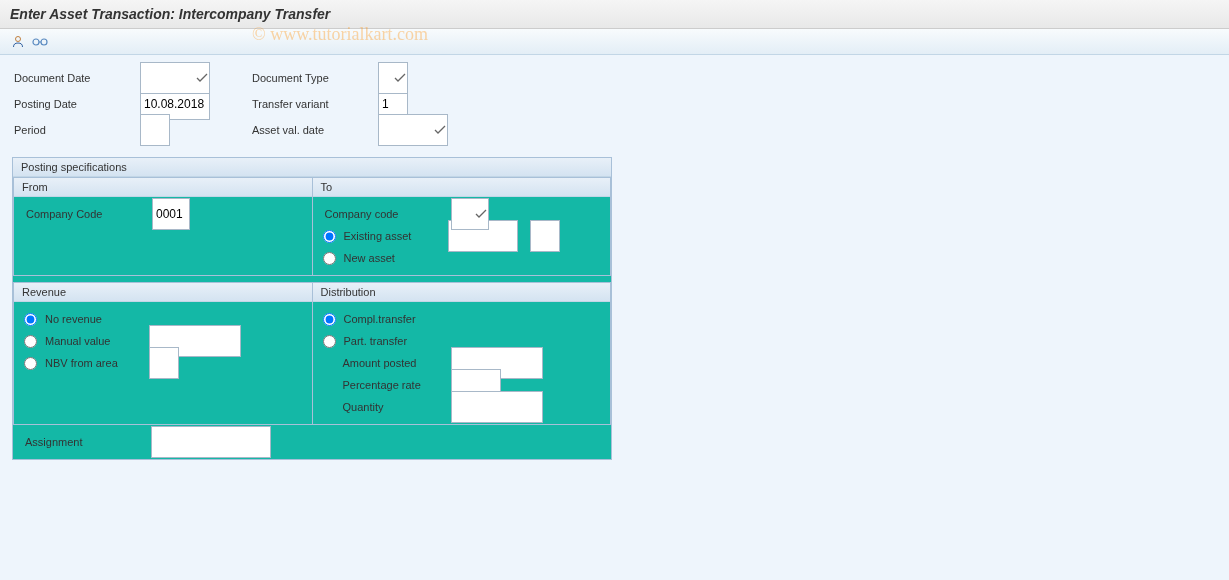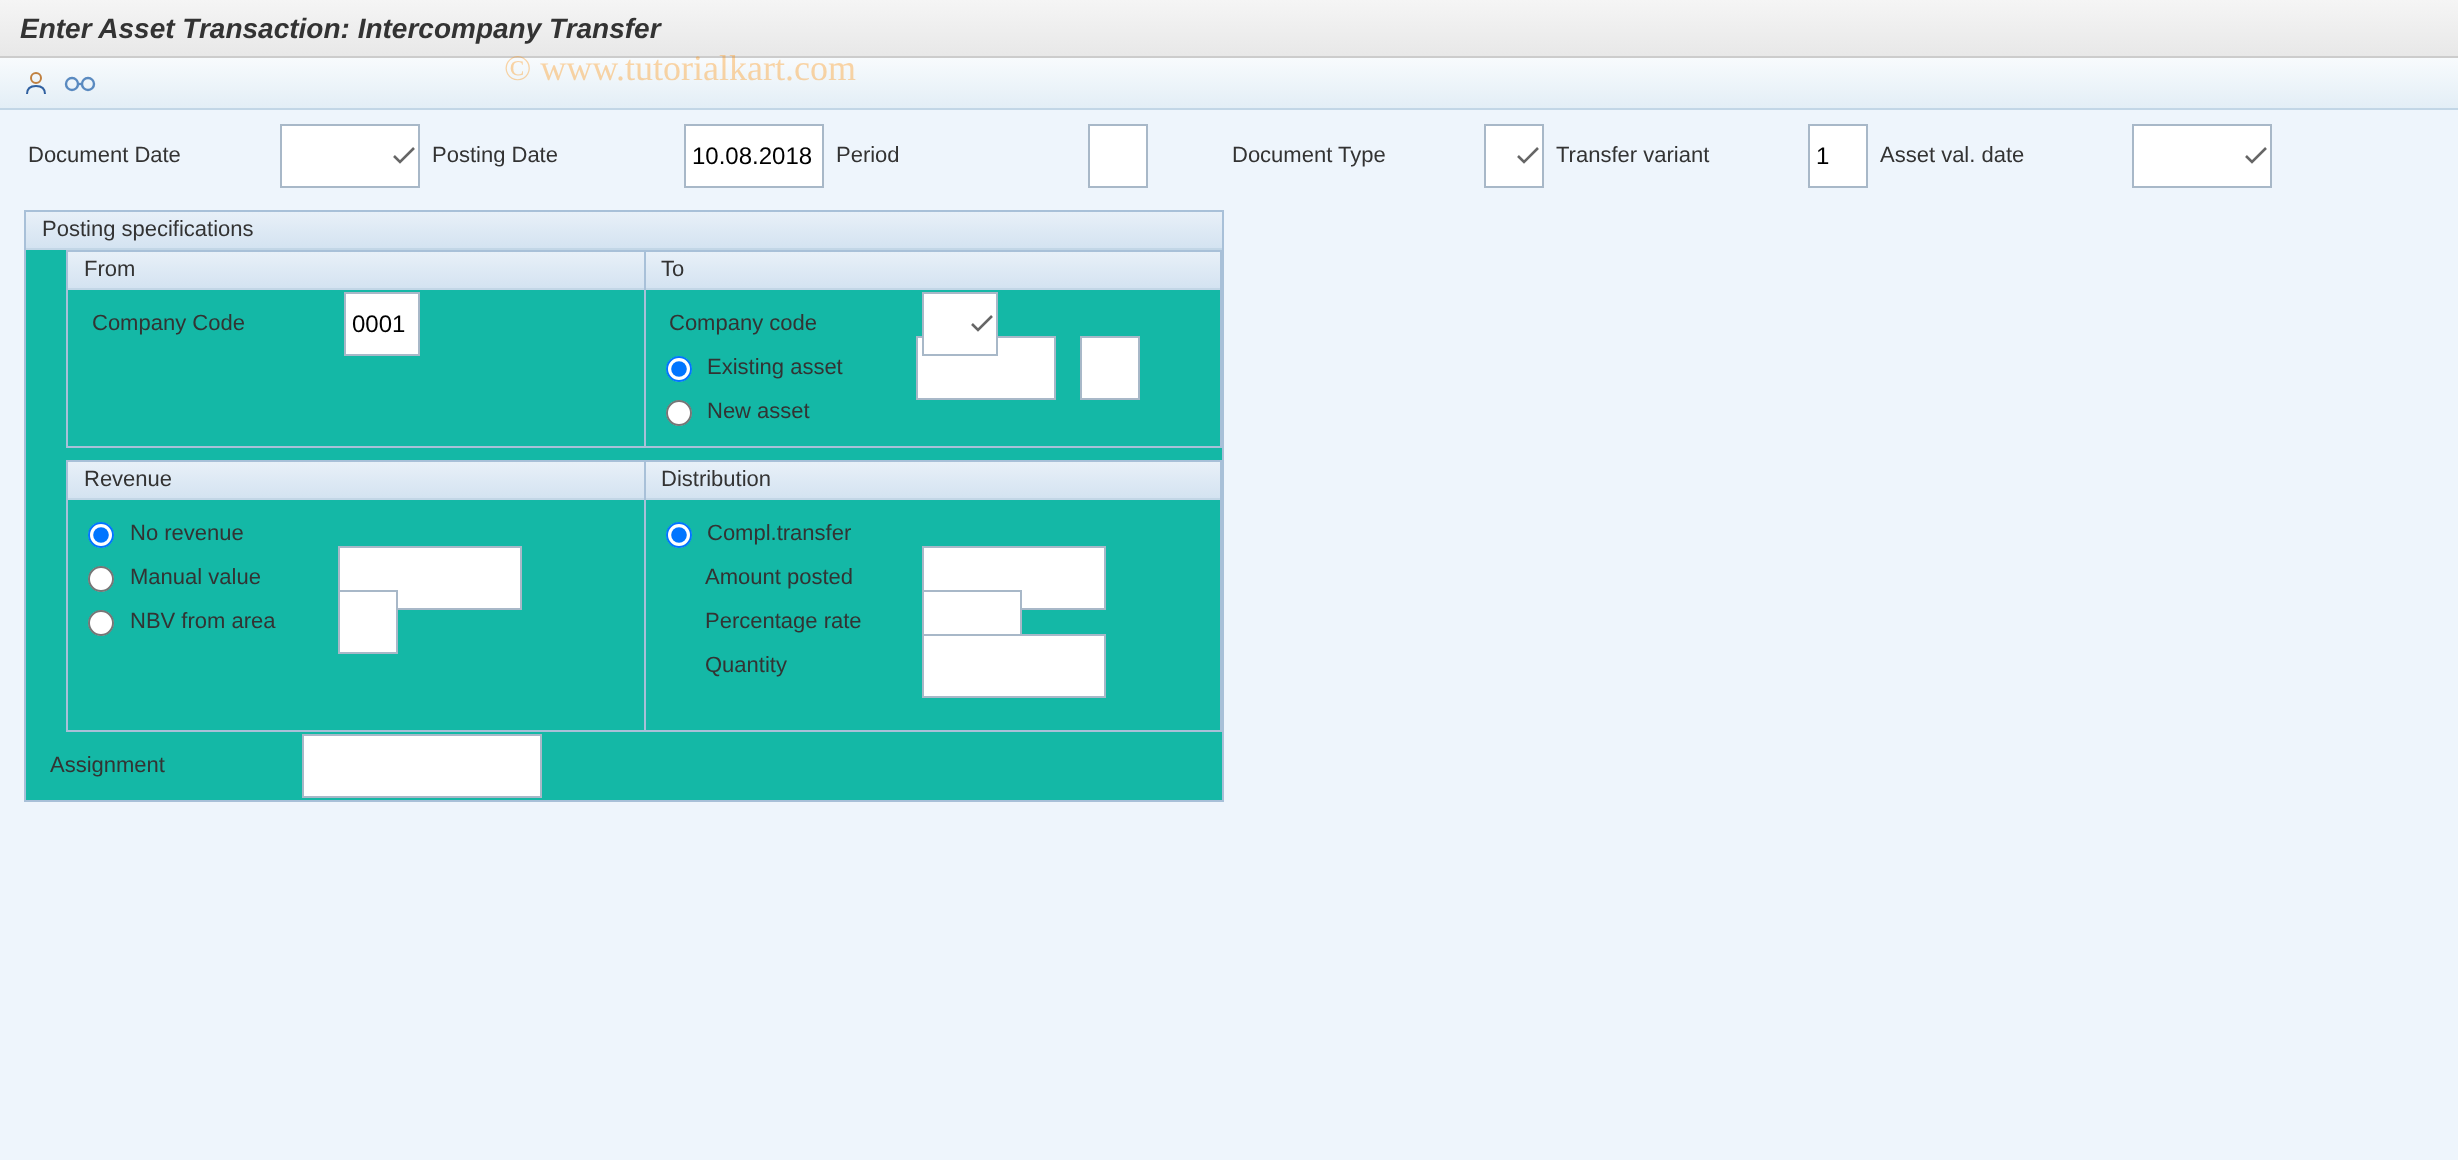--- a/index.html
+++ b/index.html
@@ -47,21 +47,21 @@
       height: calc(100% - 52px);
       position: relative;
     }
     .header-fields {
       display: flex;
       gap: 40px;
       margin-bottom: 16px;
     }
     .field-col {
       display: flex;
-      flex-direction: row;
+      flex-direction: column;
       gap: 4px;
     }
     .field-row {
       display: flex;
       align-items: center;
       height: 22px;
     }
     .field-label {
       width: 128px;
       font-size: 11px;
@@ -116,21 +116,20 @@
     .sub-panels {
       display: flex;
       gap: 0;
     }
     .sub-panel {
       border: 1px solid #a8c0d8;
       flex: 1;
     }
     .sub-panel:first-child {
       border-right: none;
-      margin-left: 20px;
     }
     .sub-panel-title {
       background: linear-gradient(to bottom, #e8f0f8, #d4e3f1);
       border-bottom: 1px solid #c2d6e6;
       padding: 3px 8px;
       font-size: 11px;
       color: #333;
     }
     .sub-panel-body {
       padding: 6px 10px;
@@ -316,20 +315,24 @@
         </div>
       </div>
 
       <div class="sub-panel">
         <div class="sub-panel-title">Distribution</div>
         <div class="sub-panel-body">
           <div class="radio-row">
             <input type="radio" name="dist_opt" checked="" style="">
             <span class="radio-label">Compl.transfer</span>
           </div>
+          <div class="radio-row">
+            <input type="radio" name="dist_opt" style="">
+            <span class="radio-label">Part. transfer</span>
+          </div>
           <div class="field-row">
             <span class="field-label-indent">Amount posted</span>
             <input type="text" class="input-lg" value="" style="">
           </div>
           <div class="field-row">
             <span class="field-label-indent">Percentage rate</span>
             <input type="text" style="width: 50px;" value="">
           </div>
           <div class="field-row">
             <span class="field-label-indent">Quantity</span>

